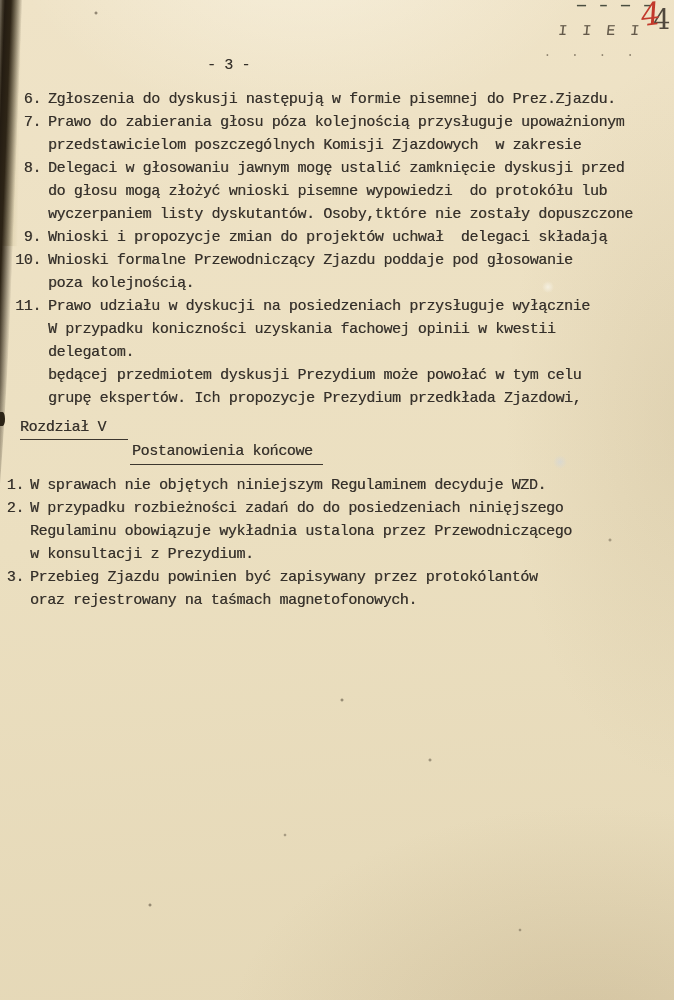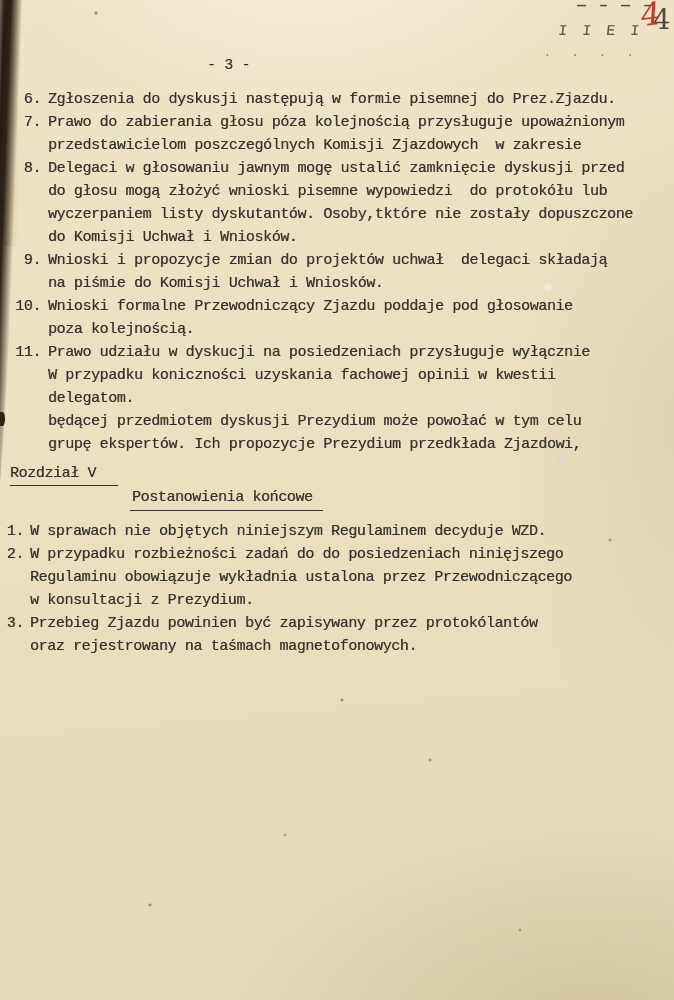--- a/index.html
+++ b/index.html
@@ -53,21 +53,21 @@
     background:#2b2316;border-radius:0 60% 60% 0;z-index:2;
   }
   
   .content{position:relative;z-index:5;padding-top:54px;}
   .page-number{margin-left:207px;height:23px;}
   .line{white-space:pre;}
   .rules{margin-top:11px;padding-left:7px;}
   .ritem{display:flex;}
   .rnum{flex:0 0 34px;text-align:right;white-space:pre;}
   .rlines{padding-left:7px;}
-  .chapter-wrap{margin-top:6px;margin-left:10px;}
+  .chapter-wrap{margin-top:6px;margin-left:20px;}
   .chapter{display:inline-block;border-bottom:1.5px solid #3c362e;padding:0 22px 0 0;}
   .title-wrap{margin-left:130px;}
   .sec-title{display:inline-block;border-bottom:1.5px solid #3c362e;padding:0 10px 1px 2px;}
   .final{margin-top:9px;}
   .fitem{display:flex;}
   .fnum{flex:0 0 24px;text-align:right;white-space:pre;}
   .flines{padding-left:6px;}
   
   .content, .corner-stamp{text-shadow:0.4px 0.3px 0.6px rgba(53,48,42,0.55);}
   
@@ -115,29 +115,27 @@
           <div class="line">przedstawicielom poszczególnych Komisji Zjazdowych  w zakresie</div>
         </div>
       </div>
 
       <div class="ritem">
         <div class="rnum">8.</div>
         <div class="rlines">
           <div class="line">Delegaci w głosowaniu jawnym mogę ustalić zamknięcie dyskusji przed</div>
           <div class="line">do głosu mogą złożyć wnioski pisemne wypowiedzi  do protokółu lub</div>
           <div class="line">wyczerpaniem listy dyskutantów. Osoby,tktóre nie zostały dopuszczone</div>
-          <div class="line">do Komisji Uchwał i Wniosków.</div>
         </div>
       </div>
 
       <div class="ritem">
         <div class="rnum">9.</div>
         <div class="rlines">
           <div class="line">Wnioski i propozycje zmian do projektów uchwał  delegaci składają</div>
-          <div class="line">na piśmie do Komisji Uchwał i Wniosków.</div>
         </div>
       </div>
 
       <div class="ritem">
         <div class="rnum">10.</div>
         <div class="rlines">
           <div class="line">Wnioski formalne Przewodniczący Zjazdu poddaje pod głosowanie</div>
           <div class="line">poza kolejnością.</div>
         </div>
       </div>

